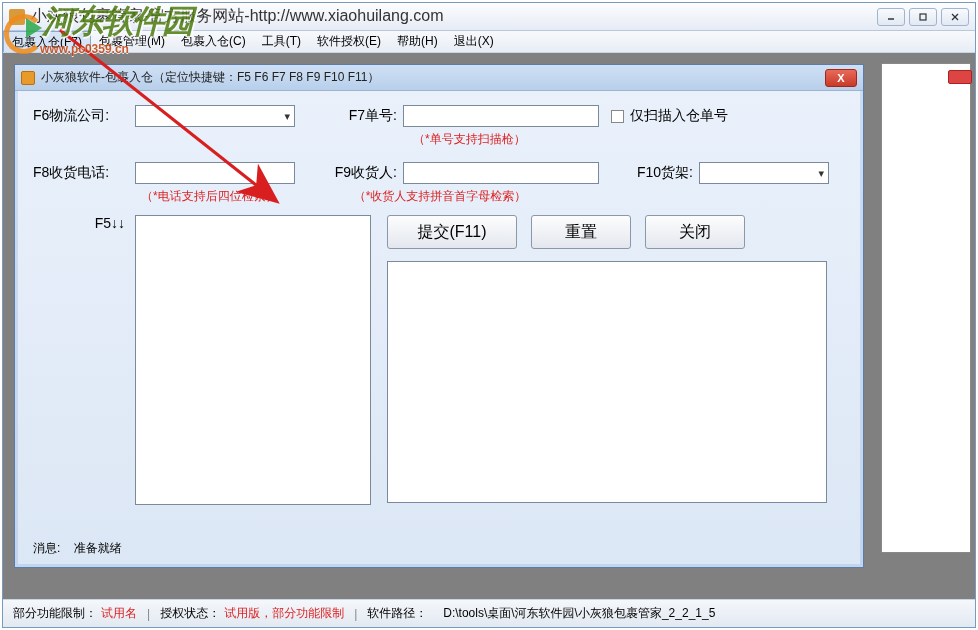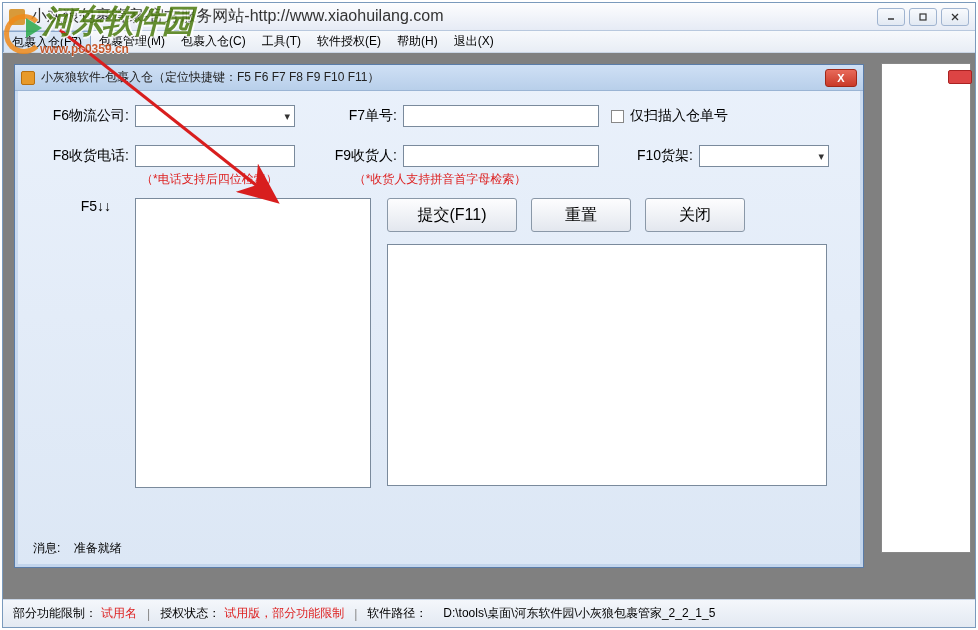--- a/index.html
+++ b/index.html
@@ -31,33 +31,33 @@
     
     
     .inner-dialog { position: absolute; left: 14px; top: 64px; width: 850px; height: 504px; background: linear-gradient(#eaf1fb, #dce7f5); border: 1px solid #5a7ca8; box-shadow: 0 0 0 3px rgba(120,160,210,0.25) inset; }
     .inner-titlebar { height: 26px; background: linear-gradient(#cfe0f5, #b8cfea); border-bottom: 1px solid #9ab4d4; display: flex; align-items: center; padding: 0 6px; }
     .inner-titlebar .dlg-icon { width: 14px; height: 14px; background: #e89a2a; border: 1px solid #b87010; border-radius: 2px; margin-right: 6px; }
     .inner-title { font-size: 12px; color: #222; flex: 1; }
     .close-x { width: 32px; height: 18px; background: linear-gradient(#e86a5a,#c93a28); border: 1px solid #a02818; border-radius: 3px; display: flex; align-items: center; justify-content: center; color: #fff; font-size: 11px; font-weight: bold; cursor: pointer; }
     
     .dlg-body { padding: 14px 18px 8px; position: relative; height: calc(100% - 26px); }
     .form-row { display: flex; align-items: center; margin-bottom: 4px; font-size: 14px; }
-    .label { width: 102px; text-align: right; padding-right: 6px; }
+    .label { width: 102px; padding-right: 6px; }
     .label2 { width: 70px; text-align: right; padding-right: 6px; }
     .label3 { width: 80px; text-align: right; padding-right: 6px; }
     .text-input { height: 22px; border: 1px solid #7a8a9c; background: #fff; font-size: 13px; padding: 0 4px; }
     .combo { height: 22px; border: 1px solid #7a8a9c; background: #fff; position: relative; display: flex; align-items: center; justify-content: flex-end; padding-right: 4px; }
     .combo::after { content: "▾"; font-size: 11px; color: #333; }
     .hint { font-size: 12px; color: #d22; margin-left: 108px; margin-bottom: 12px; }
     .hint2 { font-size: 12px; color: #d22; }
     .checkbox { width: 13px; height: 13px; border: 1px solid #888; background: #fff; margin: 0 6px 0 12px; }
     
     .mid-section { display: flex; gap: 16px; margin-top: 10px; }
     .left-area { display: flex; }
-    .f5-label { width: 102px; text-align: right; padding-right: 24px; font-size: 14px; }
+    .f5-label { width: 102px; text-align: right; padding-right: 10px; font-size: 14px; }
     .textarea-left { width: 236px; height: 290px; border: 1px solid #7a8a9c; background: #fff; }
     .right-col { flex: 1; }
     .btn-row { display: flex; gap: 14px; margin-bottom: 12px; }
     .big-btn { height: 34px; padding: 0 12px; min-width: 100px; border: 1px solid #8a98a8; background: linear-gradient(#fdfdfe,#e3e7ee); font-size: 16px; display: flex; align-items: center; justify-content: center; cursor: pointer; border-radius: 3px; }
     .textarea-right { width: 440px; height: 242px; border: 1px solid #7a8a9c; background: #fff; }
     
     .msg-row { position: absolute; left: 18px; bottom: 10px; font-size: 12px; }
     
     
     .watermark { position: absolute; left: 0; top: 0; pointer-events: none; opacity: 0.85; z-index: 50; }
@@ -133,20 +133,24 @@
 
     <div class="form-row">
       <div class="label">F6物流公司:</div>
       <div class="combo" style="width:160px"></div>
       <div style="width:38px"></div>
       <div class="label2">F7单号:</div>
       <input class="text-input" style="width: 196px;">
       <div class="checkbox"></div>
       <span>仅扫描入仓单号</span>
     </div>
+    <div style="display:flex">
+        <div style="width:380px"></div>
+        <div class="hint2">（*单号支持扫描枪）</div>
+      </div>
     <div style="height:14px"></div>
 
     <div class="form-row">
       <div class="label">F8收货电话:</div>
       <input class="text-input" style="width: 160px;">
       <div style="width:38px"></div>
       <div class="label2">F9收货人:</div>
       <input class="text-input" style="width: 196px;">
       <div style="width:20px"></div>
       <div class="label3">F10货架:</div>

